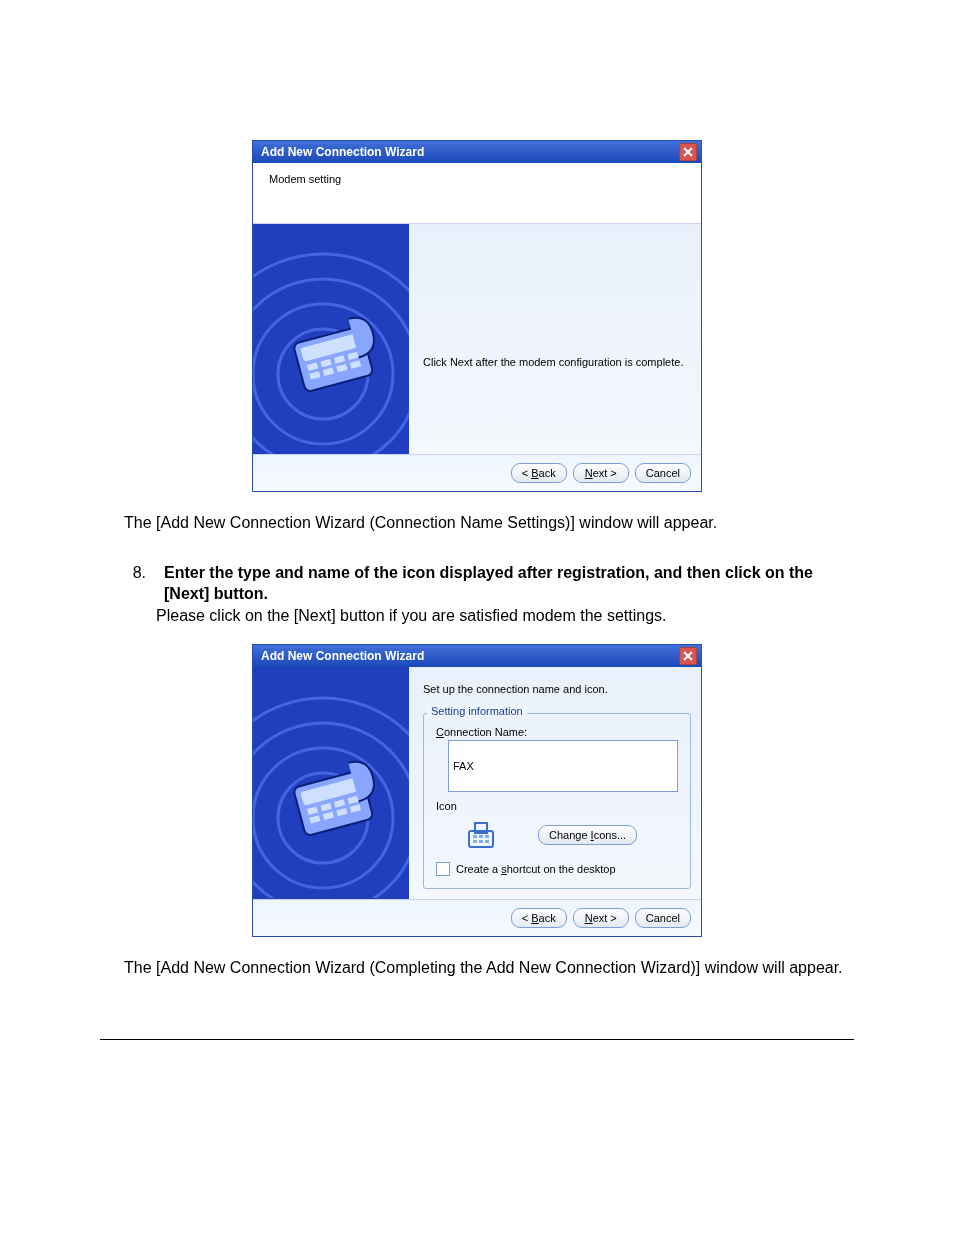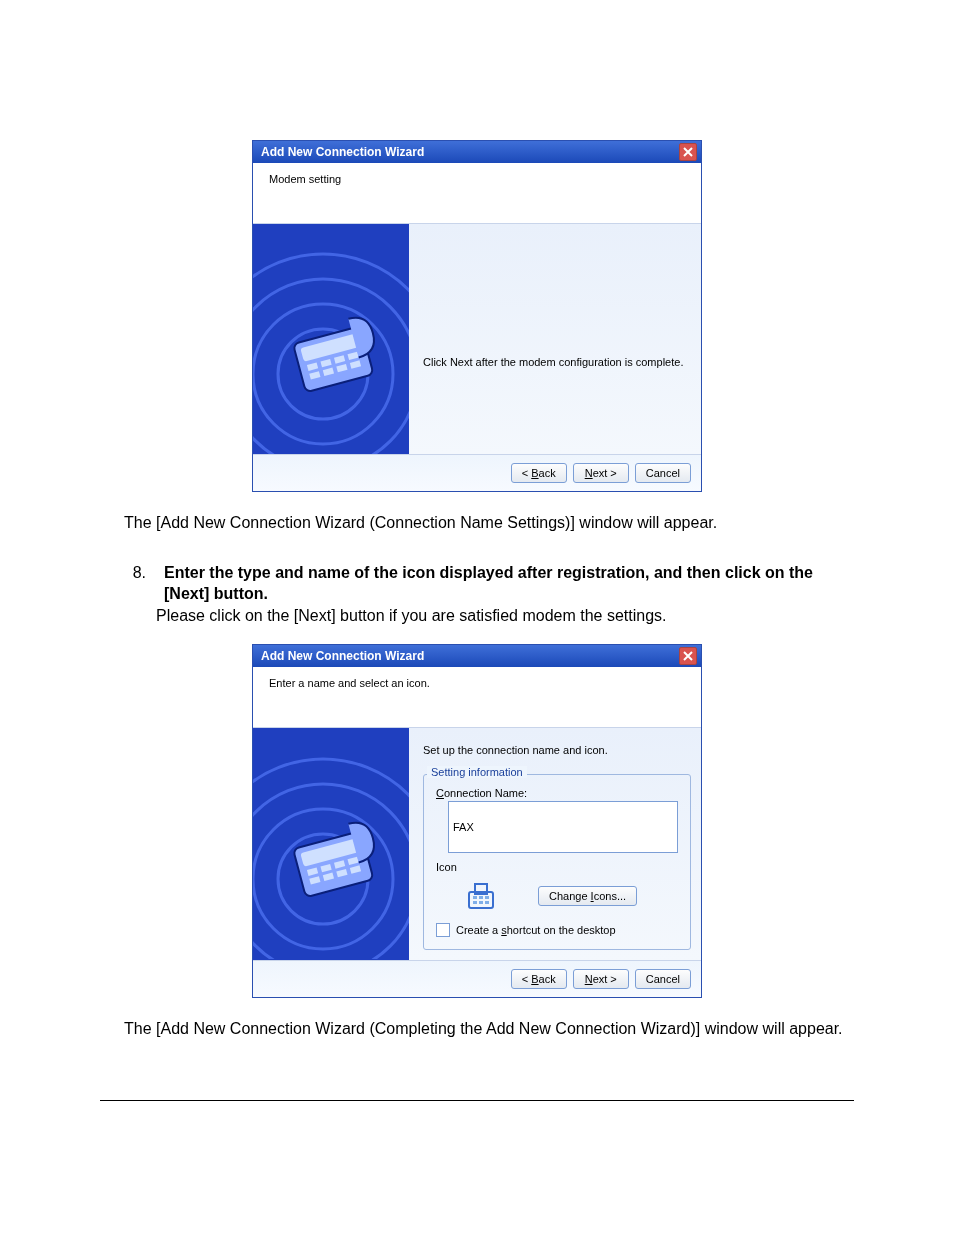--- a/index.html
+++ b/index.html
@@ -130,21 +130,21 @@
     height: 34px;
     display: flex;
     align-items: center;
     justify-content: center;
   }
   .winbtn {
     height: 20px;
     min-width: 72px;
     background: linear-gradient(#fdfdfd, #e4e9f0);
     border: 1px solid #7b9ed6;
-    border-radius: 3px;
+    border-radius: 9px;
     font-family: Tahoma, Arial, sans-serif;
     font-size: 11px;
     padding: 0 10px;
     cursor: default;
   }
   .winbtn.small { min-width: 56px; }
   .checkboxrow {
     display: flex;
     align-items: center;
     gap: 6px;
@@ -261,21 +261,20 @@
 
   <div class="dialog">
     <div class="titlebar">
       <span>Add New Connection Wizard</span>
       <div class="close">
         <svg width="10" height="10" viewBox="0 0 10 10">
             <path d="M1 1 L9 9 M9 1 L1 9" stroke="#fff" stroke-width="2"></path>
           </svg>
       </div>
     </div>
-    <div class="subheader">Enter a name and select an icon.</div>
     <div class="content">
       <div class="sidegfx">
         <svg width="156" height="230" viewBox="0 0 156 230">
           <rect width="156" height="230" fill="#1f3fbf"></rect>
           <g stroke="#5a7fff" stroke-width="3" fill="none" opacity="0.6">
             <circle cx="70" cy="150" r="120"></circle>
             <circle cx="70" cy="150" r="95"></circle>
             <circle cx="70" cy="150" r="70"></circle>
             <circle cx="70" cy="150" r="45"></circle>
           </g>

